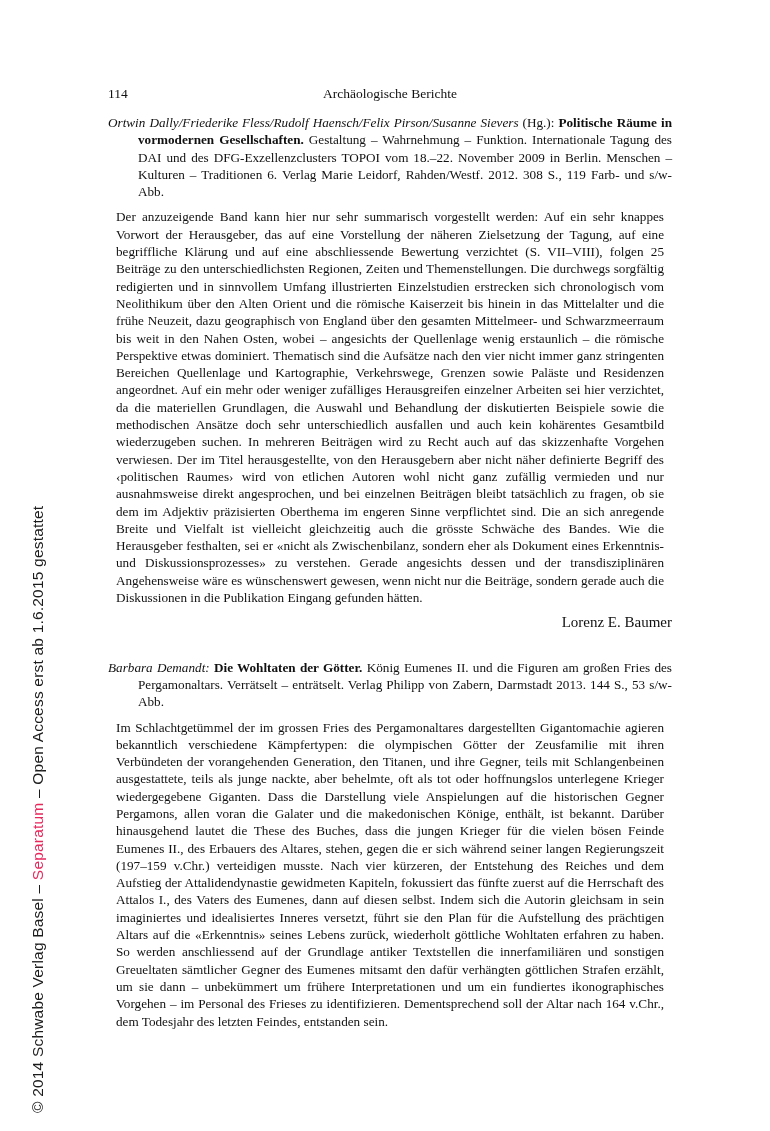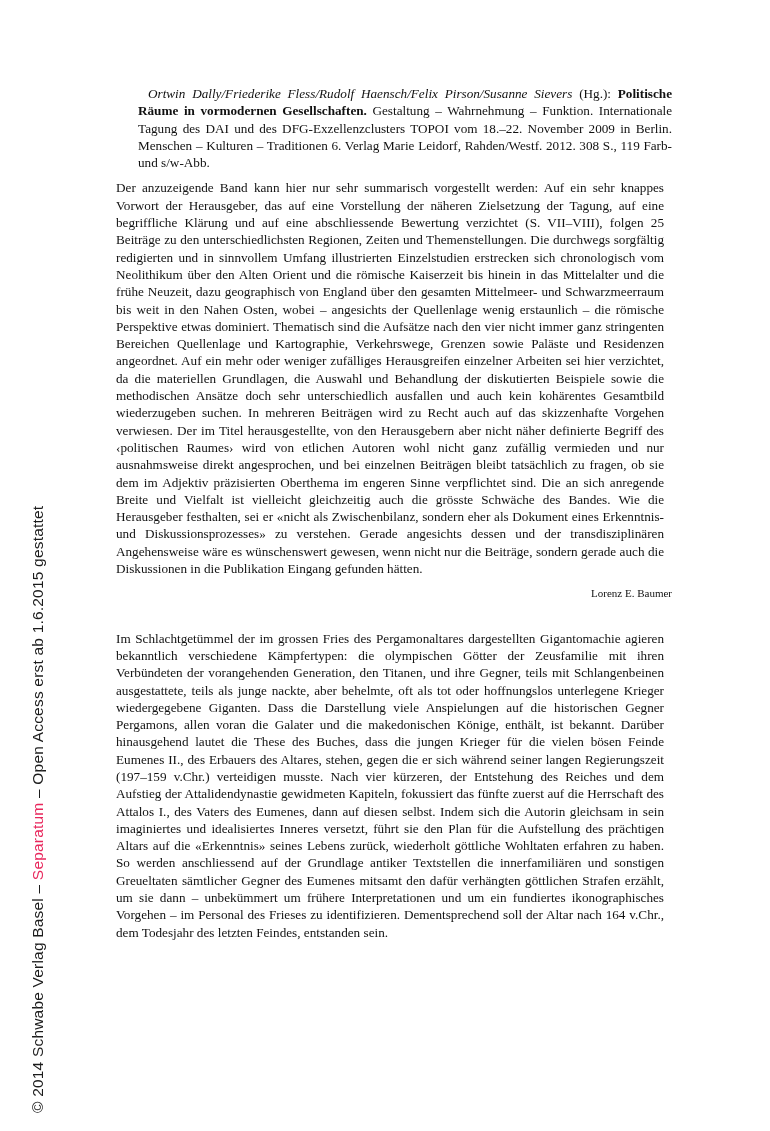--- a/index.html
+++ b/index.html
@@ -28,32 +28,32 @@
   .pagenum { position: absolute; left: 0; top: 0; }
   .runhead { display: block; text-align: center; }
   .citation {
     margin: 0;
     padding-left: 30px;
     text-indent: -30px;
     text-align: justify;
     font-size: 13.2px;
     line-height: 17.3px;
   }
-  .it { font-style: italic; margin-left: 40px; }
+  .it { font-style: italic; }
   .bd { font-weight: bold; }
   .body-text {
     margin: 8px;
     text-align: justify;
     font-size: 13.2px;
     line-height: 17.3px;
   }
   .signature {
     margin: 0;
     text-align: right;
-    font-size: 11px;
+    font-size: 15px;
     line-height: 17.3px;
   }
   .review-2 { margin-top: 27px; }
   .sidebar {
     position: absolute;
     left: 29px;
     top: 1113px;
     transform-origin: 0 0;
     transform: rotate(-90deg);
     white-space: nowrap;
@@ -67,28 +67,33 @@
 <body>
 
 <div class="page">
 
   <div class="sidebar">
     <span>© 2014 Schwabe Verlag Basel – </span><span style="color: rgb(232, 39, 92);">Separatum</span><span> – Open Access erst ab 1.6.2015 gestattet</span>
   </div>
 
   <div class="content">
 
+    <div class="pagehead">
+      <span class="pagenum">114</span>
+      <span class="runhead">Archäologische Berichte</span>
+    </div>
 
     <p class="citation"><span class="it">Ortwin Dally/Friederike Fless/Rudolf Haensch/Felix Pirson/Susanne Sievers</span><span> (Hg.): </span><span class="bd">Politische Räume in vormodernen Gesellschaften.</span><span> Gestaltung – Wahrnehmung – Funktion. Internationale Tagung des DAI und des DFG-Exzellenzclusters TOPOI vom 18.–22. November 2009 in Berlin. Menschen – Kulturen – Traditionen 6. Verlag Marie Leidorf, Rahden/Westf. 2012. 308 S., 119 Farb- und s/w-Abb.</span></p>
 
     <p class="body-text">Der anzuzeigende Band kann hier nur sehr summarisch vorgestellt werden: Auf ein sehr knappes Vorwort der Herausgeber, das auf eine Vorstellung der näheren Zielsetzung der Tagung, auf eine begriffliche Klärung und auf eine abschliessende Bewertung verzichtet (S. VII–VIII), folgen 25 Beiträge zu den unterschiedlichsten Regionen, Zeiten und Themenstellungen. Die durchwegs sorgfältig redigierten und in sinnvollem Umfang illustrierten Einzelstudien erstrecken sich chronologisch vom Neolithikum über den Alten Orient und die römische Kaiserzeit bis hinein in das Mittelalter und die frühe Neuzeit, dazu geographisch von England über den gesamten Mittelmeer- und Schwarzmeerraum bis weit in den Nahen Osten, wobei – angesichts der Quellenlage wenig erstaunlich – die römische Perspektive etwas dominiert. Thematisch sind die Aufsätze nach den vier nicht immer ganz stringenten Bereichen Quellenlage und Kartographie, Verkehrswege, Grenzen sowie Paläste und Residenzen angeordnet. Auf ein mehr oder weniger zufälliges Herausgreifen einzelner Arbeiten sei hier verzichtet, da die materiellen Grundlagen, die Auswahl und Behandlung der diskutierten Beispiele sowie die methodischen Ansätze doch sehr unterschiedlich ausfallen und auch kein kohärentes Gesamtbild wiederzugeben suchen. In mehreren Beiträgen wird zu Recht auch auf das skizzenhafte Vorgehen verwiesen. Der im Titel herausgestellte, von den Herausgebern aber nicht näher definierte Begriff des ‹politischen Raumes› wird von etlichen Autoren wohl nicht ganz zufällig vermieden und nur ausnahmsweise direkt angesprochen, und bei einzelnen Beiträgen bleibt tatsächlich zu fragen, ob sie dem im Adjektiv präzisierten Oberthema im engeren Sinne verpflichtet sind. Die an sich anregende Breite und Vielfalt ist vielleicht gleichzeitig auch die grösste Schwäche des Bandes. Wie die Herausgeber festhalten, sei er «nicht als Zwischenbilanz, sondern eher als Dokument eines Erkenntnis- und Diskussionsprozesses» zu verstehen. Gerade angesichts dessen und der transdisziplinären Angehensweise wäre es wünschenswert gewesen, wenn nicht nur die Beiträge, sondern gerade auch die Diskussionen in die Publikation Eingang gefunden hätten.</p>
 
     <p class="signature">Lorenz E. Baumer</p>
 
     <div class="review-2">
+      <p class="citation"><span class="it">Barbara Demandt:</span><span> </span><span class="bd">Die Wohltaten der Götter.</span><span> König Eumenes II. und die Figuren am großen Fries des Pergamonaltars. Verrätselt – enträtselt. Verlag Philipp von Zabern, Darmstadt 2013. 144 S., 53 s/w-Abb.</span></p>
 
       <p class="body-text">Im Schlachtgetümmel der im grossen Fries des Pergamonaltares dargestellten Gigantomachie agieren bekanntlich verschiedene Kämpfertypen: die olympischen Götter der Zeusfamilie mit ihren Verbündeten der vorangehenden Generation, den Titanen, und ihre Gegner, teils mit Schlangenbeinen ausgestattete, teils als junge nackte, aber behelmte, oft als tot oder hoffnungslos unterlegene Krieger wiedergegebene Giganten. Dass die Darstellung viele Anspielungen auf die historischen Gegner Pergamons, allen voran die Galater und die makedonischen Könige, enthält, ist bekannt. Darüber hinausgehend lautet die These des Buches, dass die jungen Krieger für die vielen bösen Feinde Eumenes II., des Erbauers des Altares, stehen, gegen die er sich während seiner langen Regierungszeit (197–159 v.Chr.) verteidigen musste. Nach vier kürzeren, der Entstehung des Reiches und dem Aufstieg der Attalidendynastie gewidmeten Kapiteln, fokussiert das fünfte zuerst auf die Herrschaft des Attalos I., des Vaters des Eumenes, dann auf diesen selbst. Indem sich die Autorin gleichsam in sein imaginiertes und idealisiertes Inneres versetzt, führt sie den Plan für die Aufstellung des prächtigen Altars auf die «Erkenntnis» seines Lebens zurück, wiederholt göttliche Wohltaten erfahren zu haben. So werden anschliessend auf der Grundlage antiker Textstellen die innerfamiliären und sonstigen Greueltaten sämtlicher Gegner des Eumenes mitsamt den dafür verhängten göttlichen Strafen erzählt, um sie dann – unbekümmert um frühere Interpretationen und um ein fundiertes ikonographisches Vorgehen – im Personal des Frieses zu identifizieren. Dementsprechend soll der Altar nach 164 v.Chr., dem Todesjahr des letzten Feindes, entstanden sein.</p>
 
     </div>
 
   </div>
 
 </div>
 
 </body></html>

